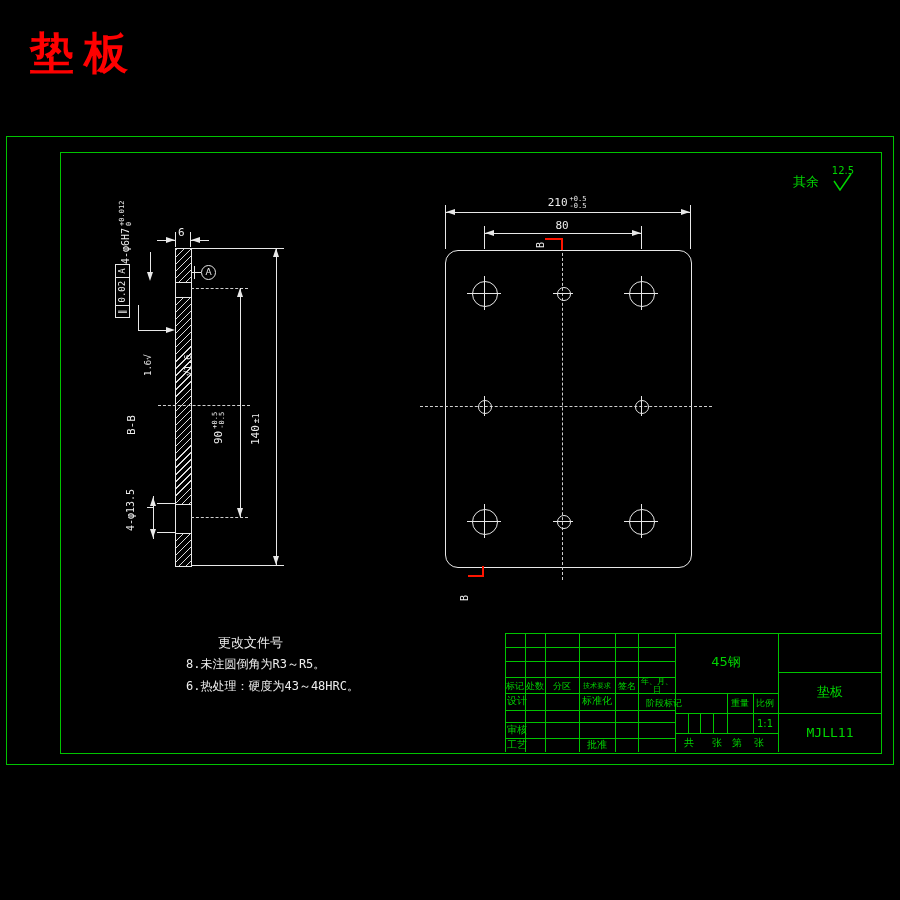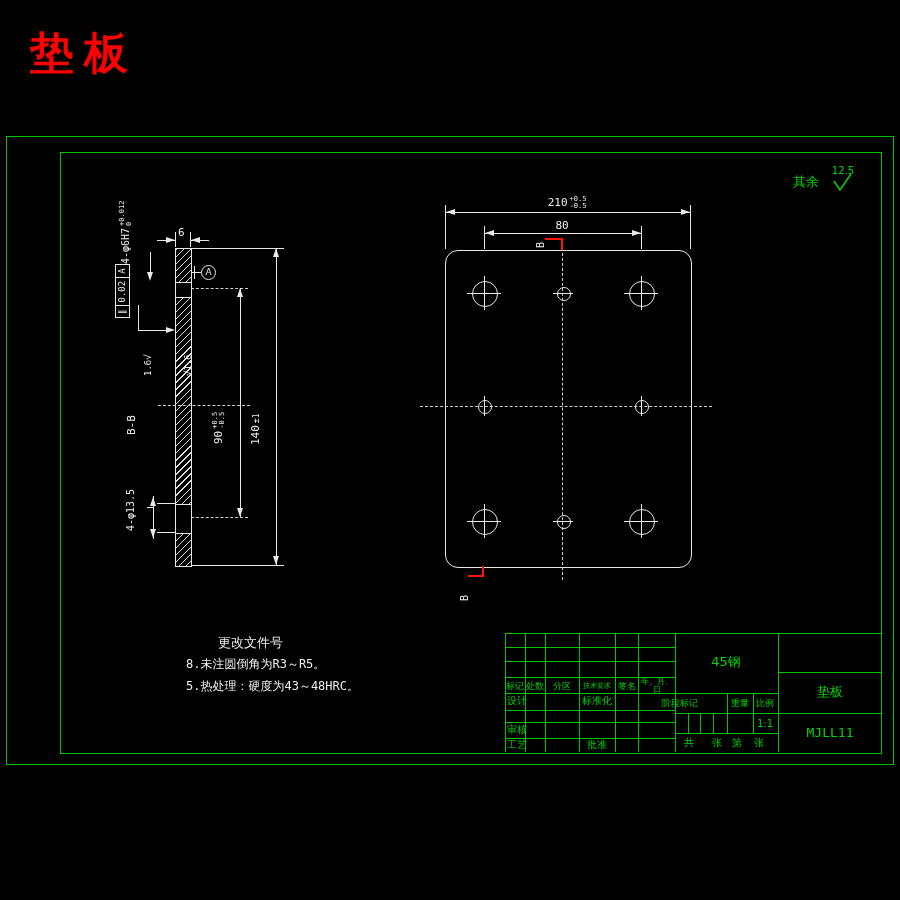--- a/index.html
+++ b/index.html
@@ -182,21 +182,21 @@
   <div class="rl" style="left:545px;top:238px;width:18px;height:2px;"></div>
   <div class="rl" style="left:561px;top:238px;width:2px;height:12px;"></div>
   <div class="wtxt rot" style="left:546px;top:237px;font-size:10px;">B</div>
 
   <div class="rl" style="left:482px;top:566px;width:2px;height:11px;"></div>
   <div class="rl" style="left:468px;top:575px;width:16px;height:2px;"></div>
   <div class="wtxt rot" style="left:470px;top:590px;font-size:10px;">B</div>
 
   <div class="wtxt" style="left:218px;top:634px;font-size:13px;">更改文件号</div>
   <div class="wtxt" style="left:186px;top:656px;font-size:12px;">8.未注圆倒角为R3～R5。</div>
-  <div class="wtxt" style="left:186px;top:678px;font-size:12px;">5.热处理：硬度为43～48HRC。</div>
+  <div class="wtxt" style="left:186px;top:678px;font-size:12px;">6.热处理：硬度为43～48HRC。</div>
 
   <div class="gl" style="left:505px;top:633px;width:1px;height:119px;"></div>
   <div class="gl" style="left:525px;top:633px;width:1px;height:119px;"></div>
   <div class="gl" style="left:545px;top:633px;width:1px;height:119px;"></div>
   <div class="gl" style="left:579px;top:633px;width:1px;height:119px;"></div>
   <div class="gl" style="left:615px;top:633px;width:1px;height:119px;"></div>
   <div class="gl" style="left:638px;top:633px;width:1px;height:119px;"></div>
   <div class="gl" style="left:675px;top:633px;width:1px;height:119px;"></div>
   <div class="gl" style="left:778px;top:633px;width:1px;height:119px;"></div>
   <div class="gl" style="left:727px;top:693px;width:1px;height:40px;"></div>
@@ -225,21 +225,21 @@
   <div class="gtxt" style="left:657px;top:681px;font-size:8px;">年、月、</div>
   <div class="gtxt" style="left:657px;top:689px;font-size:8px;">日</div>
 
   <div class="gtxt" style="left:517px;top:701px;">设计</div>
   <div class="gtxt" style="left:597px;top:701px;">标准化</div>
   <div class="gtxt" style="left:517px;top:730px;">审核</div>
   <div class="gtxt" style="left:517px;top:745px;">工艺</div>
   <div class="gtxt" style="left:597px;top:745px;">批准</div>
 
   <div class="gtxt" style="left:726px;top:662px;font-size:13px;">45钢</div>
-  <div class="gtxt tb-label" style="left:680px;top:703px;">阶段标记</div>
+  <div class="gtxt tb-label" style="left:664px;top:703px;">阶段标记</div>
   <div class="gtxt tb-label" style="left:740px;top:703px;">重量</div>
   <div class="gtxt tb-label" style="left:765px;top:703px;">比例</div>
   <div class="gtxt" style="left:765px;top:723px;">1:1</div>
 
   <div class="gtxt" style="left:689px;top:743px;">共</div>
   <div class="gtxt" style="left:717px;top:743px;">张</div>
   <div class="gtxt" style="left:737px;top:743px;">第</div>
   <div class="gtxt" style="left:759px;top:743px;">张</div>
 
   <div class="gtxt" style="left:830px;top:692px;font-size:13px;">垫板</div>

